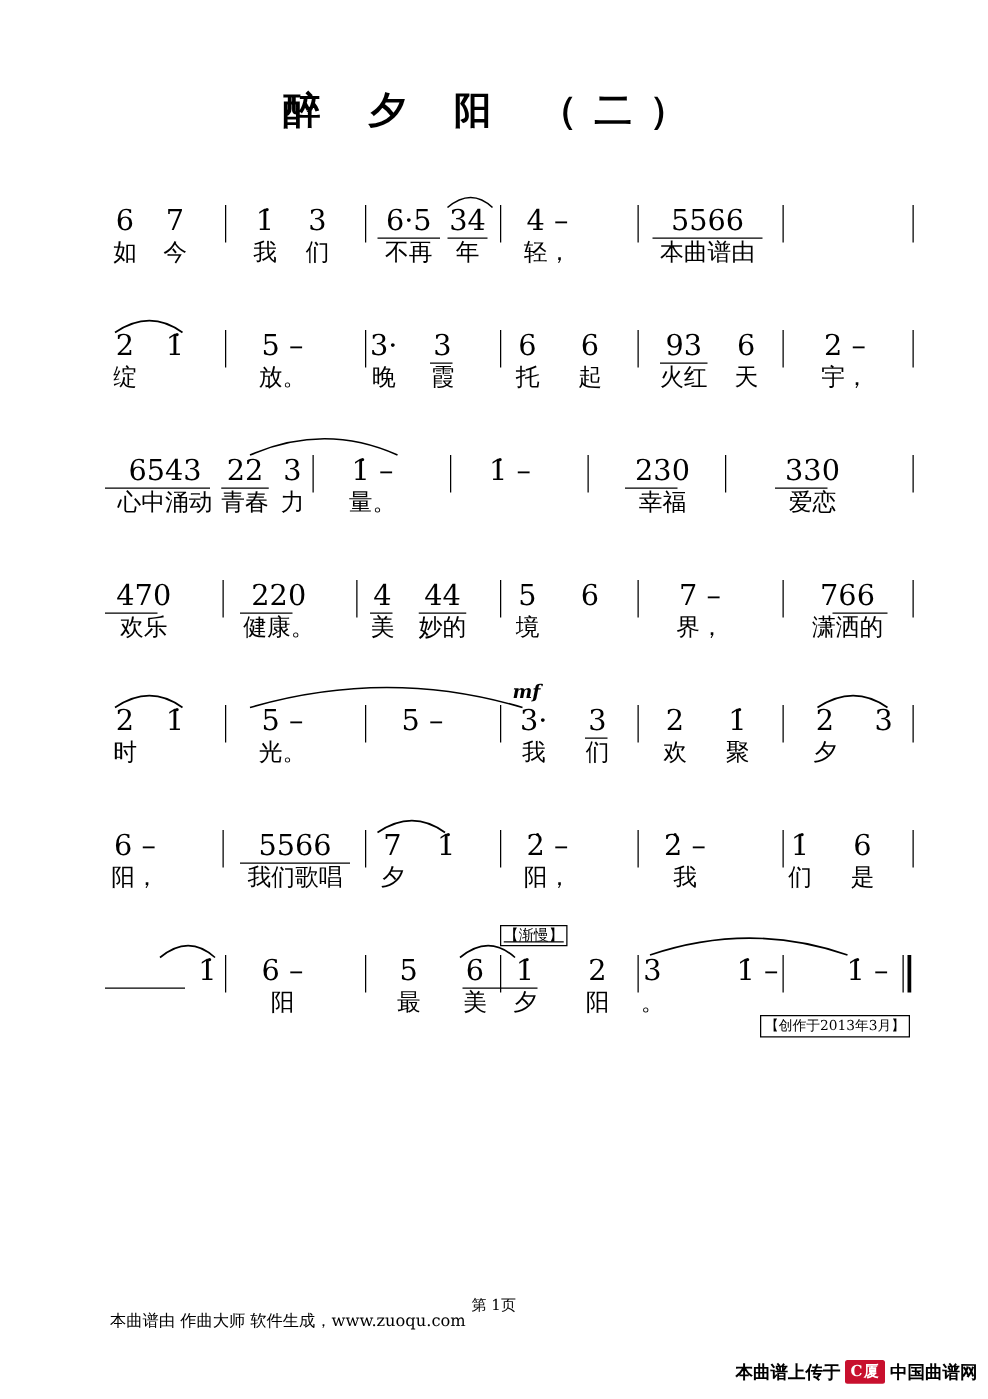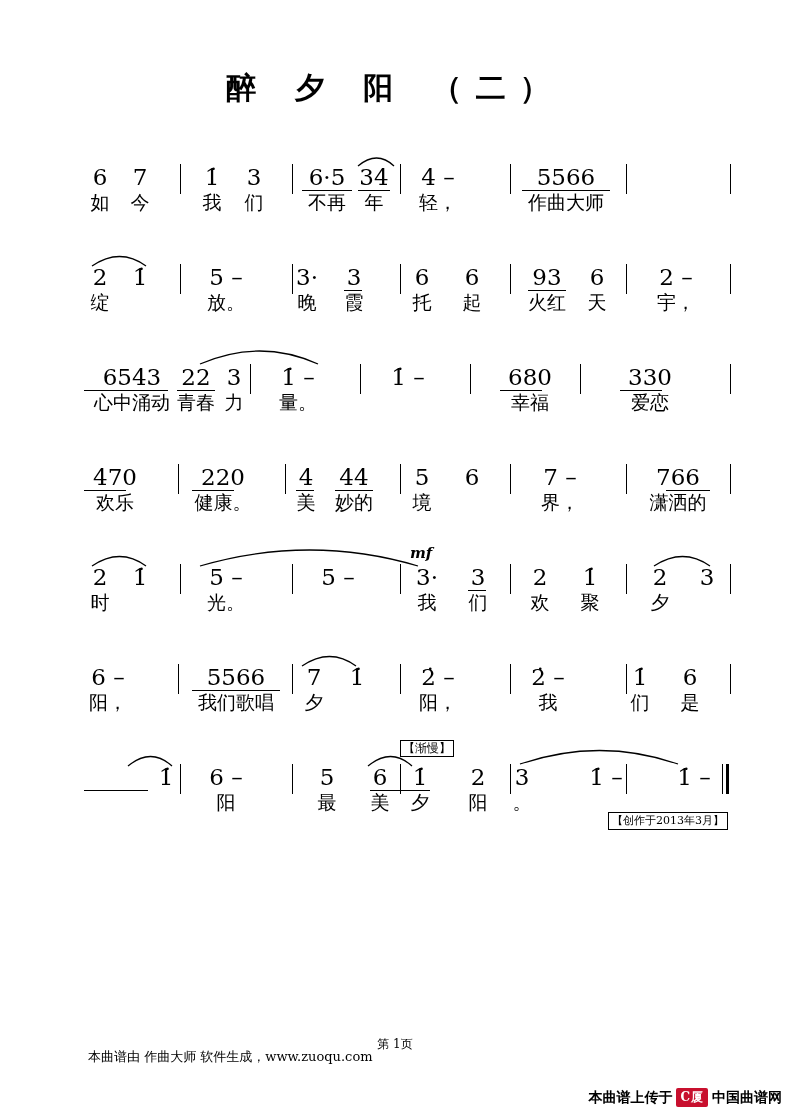--- a/index.html
+++ b/index.html
@@ -107,20 +107,21 @@
   }
 
   .tempo-box {
     position: absolute;
     border: 1px solid #000;
     font-family: "DejaVu Serif", "Liberation Serif", serif;
     font-size: 12px;
     padding: 1px 2px;
     line-height: 13px;
     white-space: nowrap;
+    text-decoration: underline;
   }
 
   .note-box {
     position: absolute;
     border: 1px solid #000;
     font-family: "DejaVu Serif", "Liberation Serif", serif;
     font-size: 11px;
     padding: 2px 3px;
     line-height: 12px;
     white-space: nowrap;
@@ -216,21 +217,21 @@
     <div class="beam" style="left:288px; top:40px; width:32px;"></div>
     <svg class="arc" style="left:288px; top:2px; width:38px; height:16px;">
       <path d="M0,14 Q19,-2 36,14"></path>
     </svg>
     <div class="cell" style="left:340px; top:14px; width:56px;">
       <div class="num">4 –</div>
       <div class="lyric">轻，</div>
     </div>
     <div class="cell" style="left:448px; top:14px; width:96px;">
       <div class="num">5566</div>
-      <div class="lyric">作曲大师</div>
+      <div class="lyric">本曲谱由</div>
     </div>
     <div class="beam" style="left:452px; top:40px; width:88px;"></div>
   </div>
 
   <div class="system" style="height:100px;">
     <div class="bar" style="left:110px; top:14px;"></div>
     <div class="bar" style="left:222px; top:14px;"></div>
     <div class="bar" style="left:330px; top:14px;"></div>
     <div class="bar" style="left:440px; top:14px;"></div>
     <div class="bar" style="left:556px; top:14px;"></div>
@@ -309,21 +310,21 @@
     </div>
     <div class="cell" style="left:200px; top:14px; width:56px;">
       <div class="num">1̇ –</div>
       <div class="lyric">量。</div>
     </div>
     <div class="cell" style="left:310px; top:14px; width:56px;">
       <div class="num">1̇ –</div>
       <div class="lyric"></div>
     </div>
     <div class="cell" style="left:425px; top:14px; width:70px;">
-      <div class="num">680</div>
+      <div class="num">230</div>
       <div class="lyric">幸福</div>
     </div>
     <div class="beam" style="left:430px; top:40px; width:42px;"></div>
     <div class="cell" style="left:545px; top:14px; width:70px;">
       <div class="num">330</div>
       <div class="lyric">爱恋</div>
     </div>
     <div class="beam" style="left:550px; top:40px; width:42px;"></div>
   </div>
 

